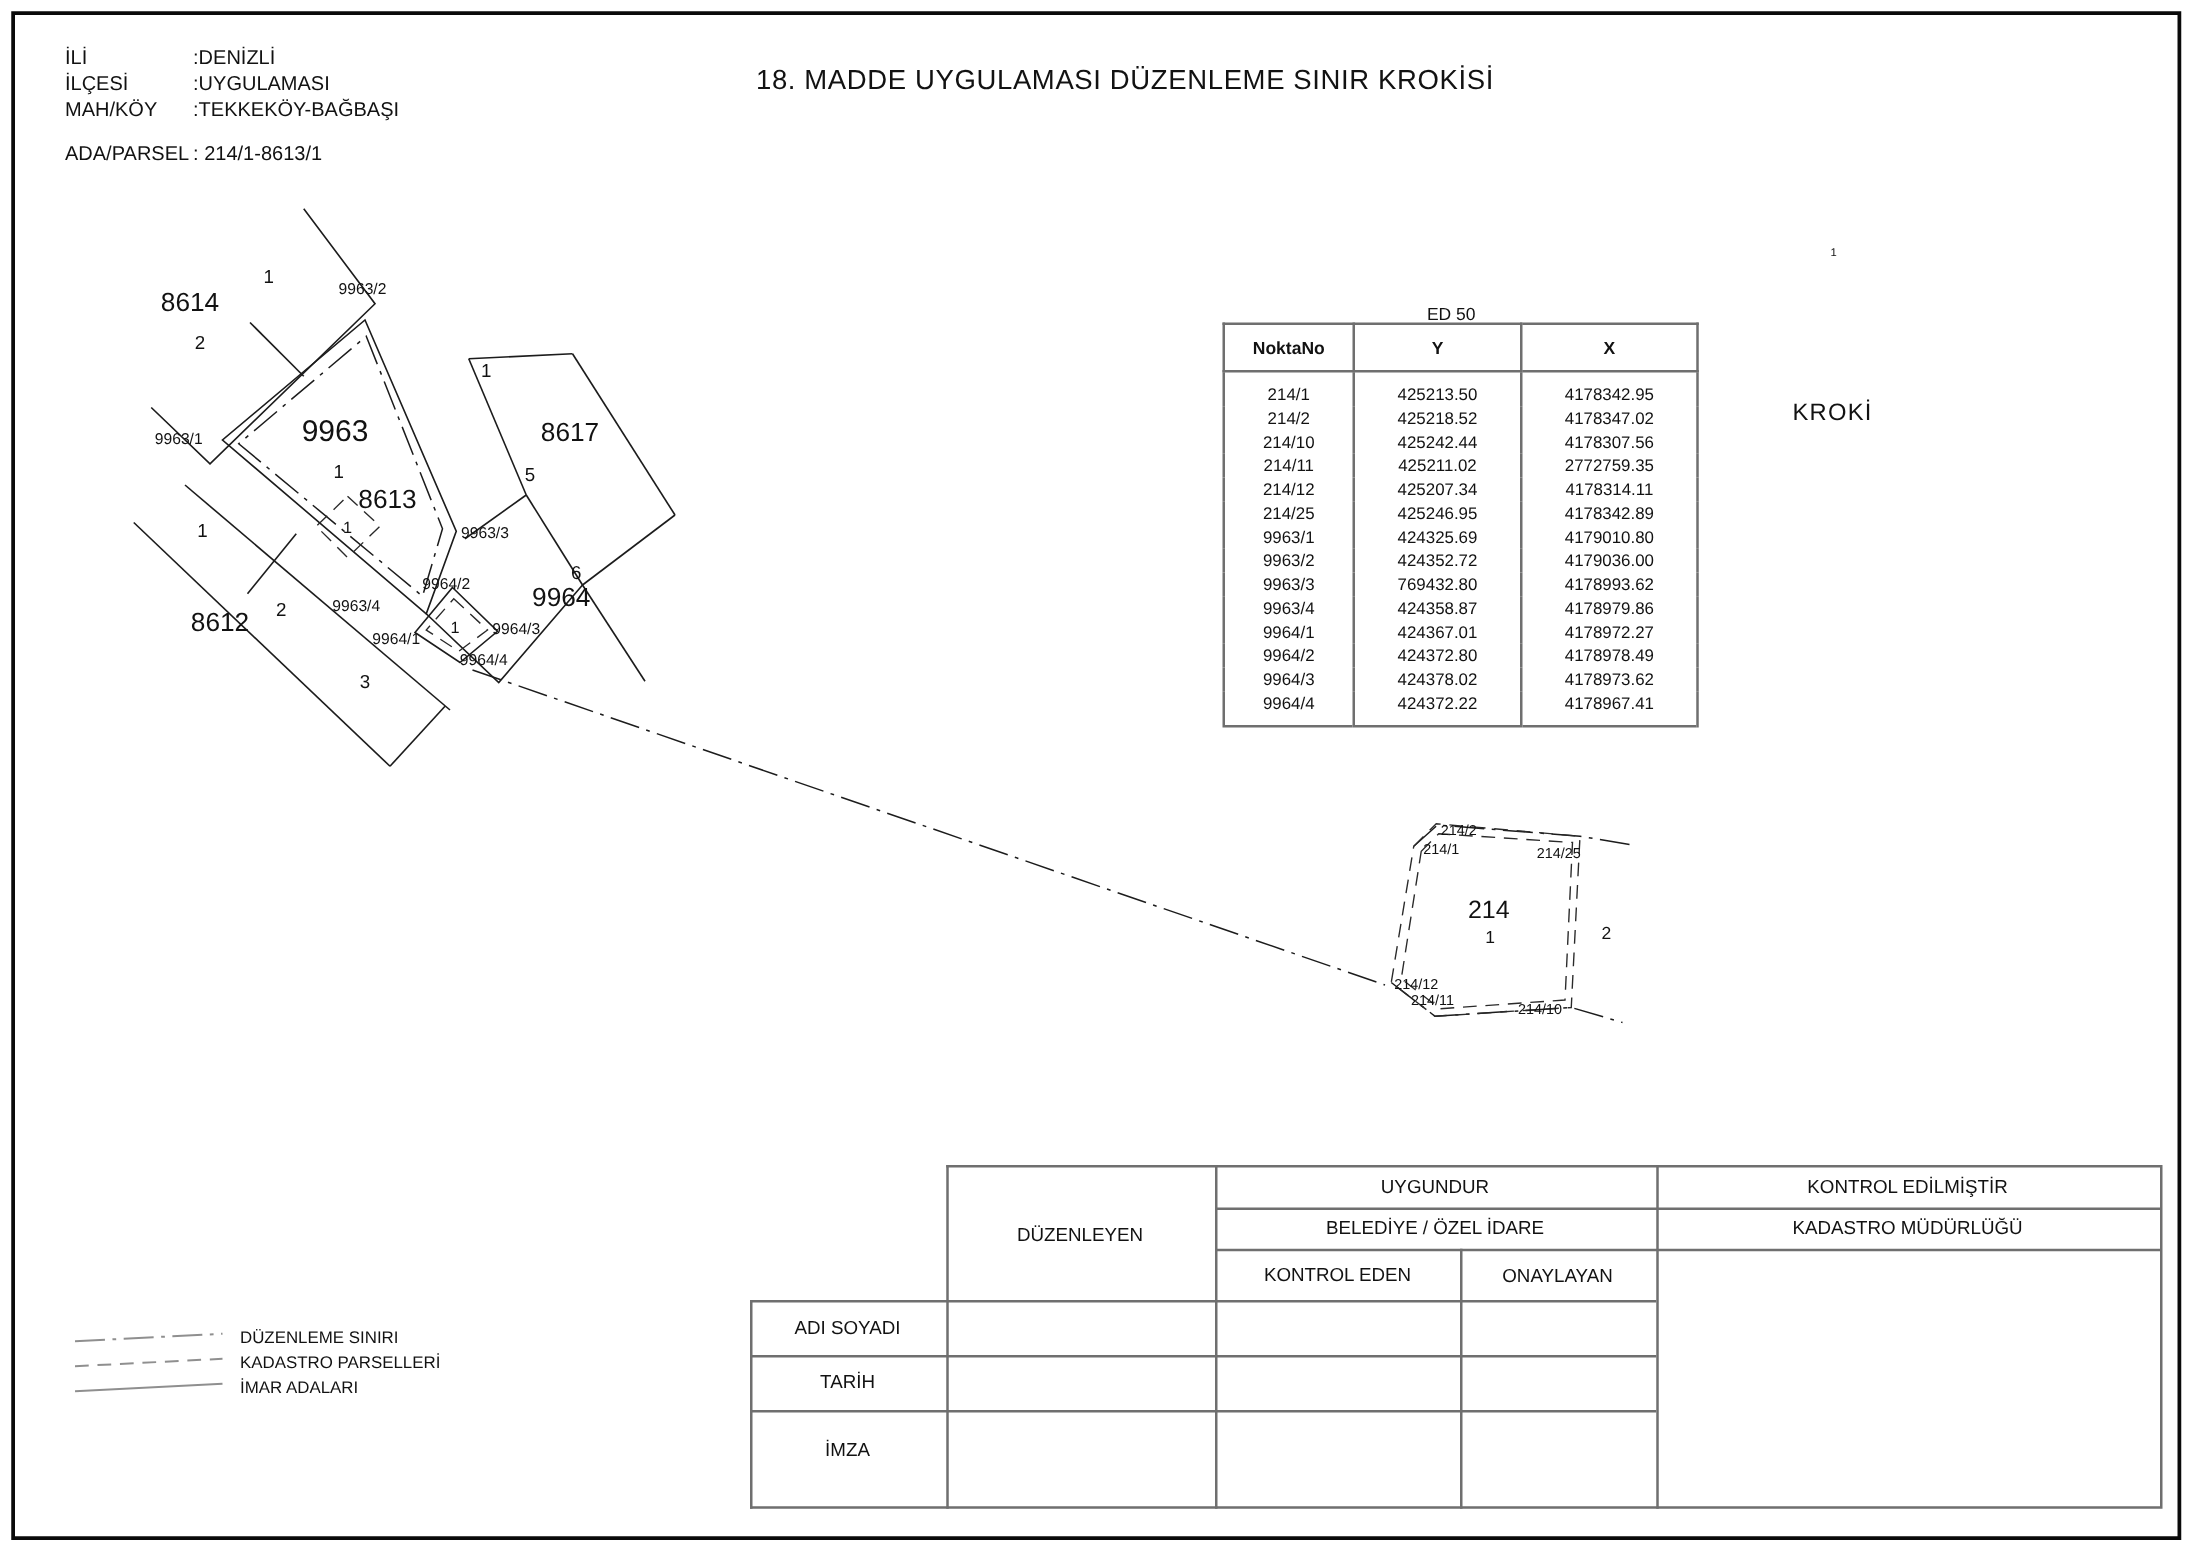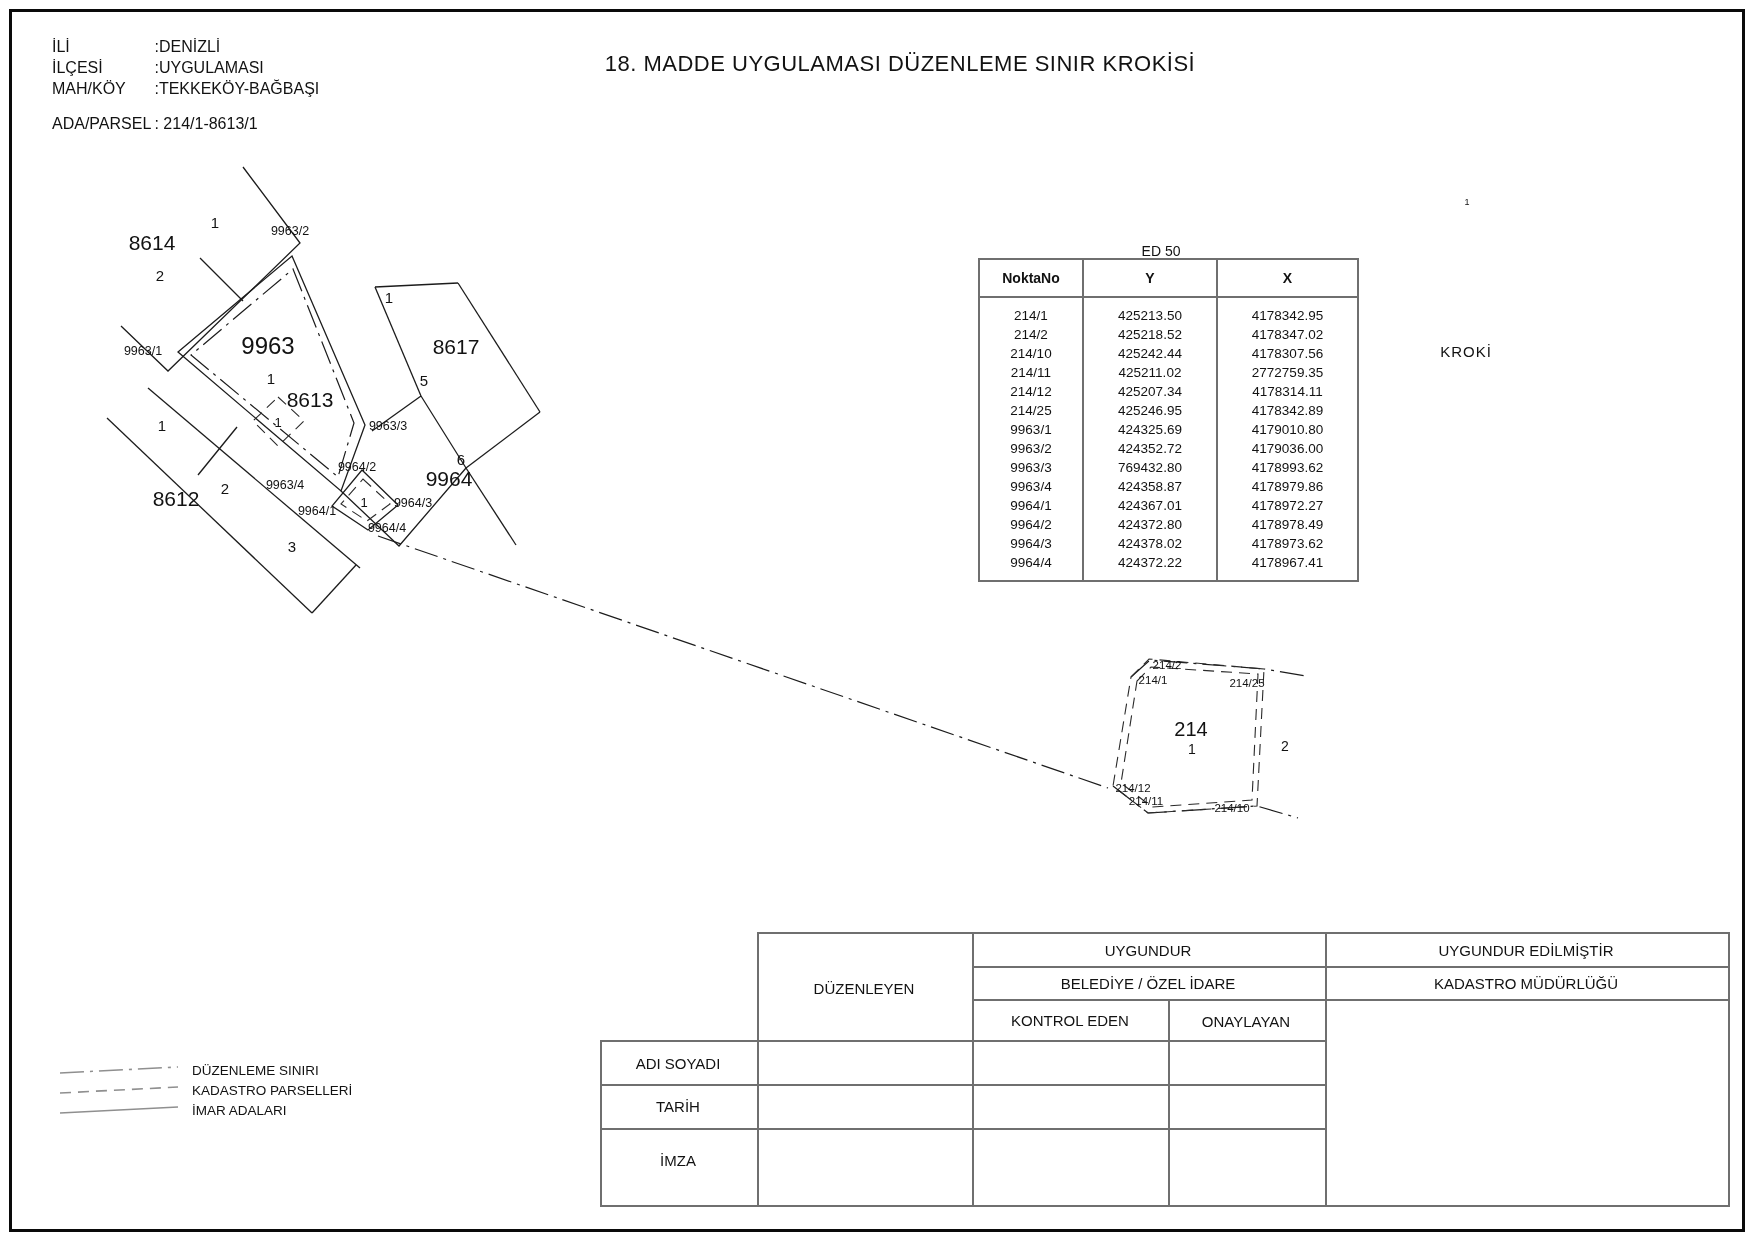--- a/index.html
+++ b/index.html
@@ -33,21 +33,21 @@
   table.coords tbody tr:first-child td { padding-top:8px; }
   table.coords tbody tr:last-child td { padding-bottom:8px; }
   .c-noktano { width:100px; } .c-y { width:130px; } .c-x { width:137px; }
   
   .map-label { position:absolute; transform:translate(-50%,-50%); white-space:nowrap; }
   
   .legend-label { position:absolute; left:192px; transform:translateY(-50%); font-size:13.5px; }
   
   .tl { position:absolute; background:#6f6f6f; }
   .sig-label { position:absolute; transform:translate(-50%,-50%); white-space:nowrap; font-size:15px; }
-  .kroki-label { font-size:15px; letter-spacing:1px;margin-top:20px; }
+  .kroki-label { font-size:19px; letter-spacing:1px; }
   .corner-mark { font-size:9px; }
 </style>
 </head>
 <body>
 
 <div class="page-frame"></div>
 
 <div>
   <div class="hdr-row" style="top:38px;">
     <span class="lbl">İLİ</span>
@@ -251,18 +251,18 @@
   <div class="tl" style="left:972px;  top:932px;  width:2px; height:275px;"></div>
   <div class="tl" style="left:1168px; top:999px;  width:2px; height:208px;"></div>
   <div class="tl" style="left:1325px; top:932px;  width:2px; height:275px;"></div>
   <div class="tl" style="left:1728px; top:932px;  width:2px; height:275px;"></div>
 
   <div class="sig-label" style="left:864px;  top:988px;">DÜZENLEYEN</div>
   <div class="sig-label" style="left:1148px; top:950px;">UYGUNDUR</div>
   <div class="sig-label" style="left:1148px; top:983px;">BELEDİYE / ÖZEL İDARE</div>
   <div class="sig-label" style="left:1070px; top:1020px;">KONTROL EDEN</div>
   <div class="sig-label" style="left:1246px; top:1021px;">ONAYLAYAN</div>
-  <div class="sig-label" style="left:1526px; top:950px;">UYGUNDUR EDİLMİŞTİR</div>
+  <div class="sig-label" style="left:1526px; top:950px;">KONTROL EDİLMİŞTİR</div>
   <div class="sig-label" style="left:1526px; top:983px;">KADASTRO MÜDÜRLÜĞÜ</div>
   <div class="sig-label" style="left:678px;  top:1063px;">ADI SOYADI</div>
   <div class="sig-label" style="left:678px;  top:1106px;">TARİH</div>
   <div class="sig-label" style="left:678px;  top:1160px;">İMZA</div>
 </div>
 
 </body></html>

